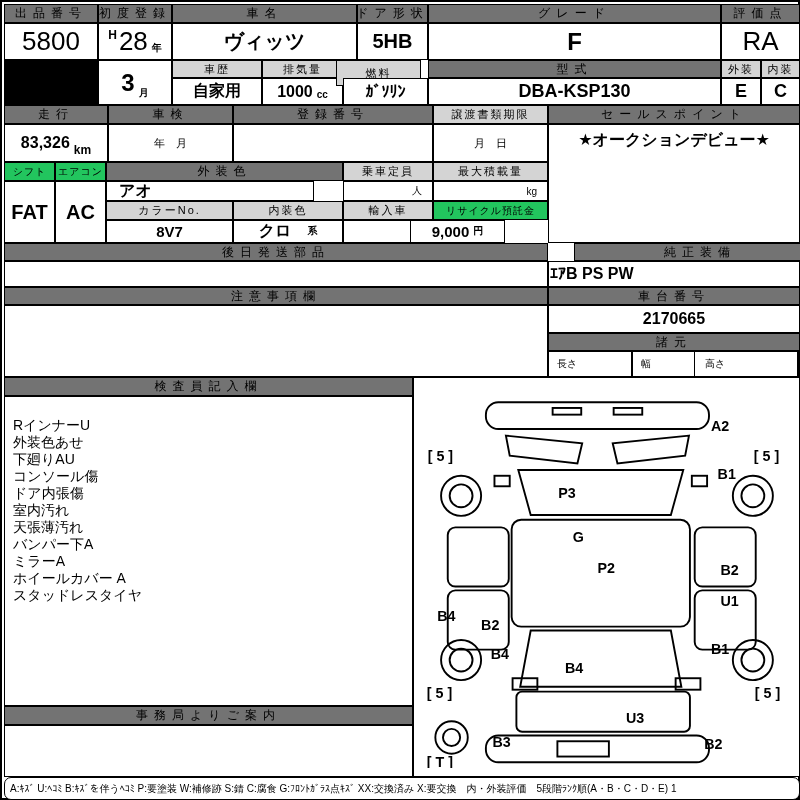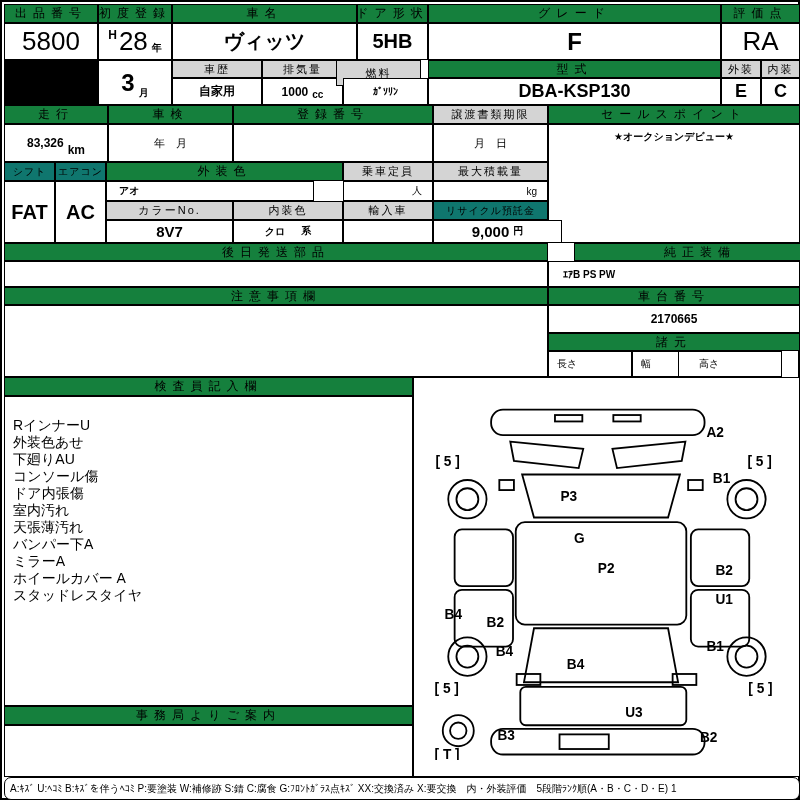--- a/index.html
+++ b/index.html
@@ -11,31 +11,31 @@
   }
   #sheet {
     position:relative; width:800px; height:800px;
     background:#fff; border:2px solid #000;
   }
   .cell {
     position:absolute; border:1px solid #000; background:#fff;
     display:flex; align-items:center; justify-content:center;
     overflow:hidden; white-space:nowrap; color:#000;
   }
-  .hdr   { background:#15803d; font-size:12px; letter-spacing:6px; }
+  .hdr   { background:#737373; font-size:12px; letter-spacing:6px; }
   .hdr-m { background:#d4d4d4; font-size:11px; letter-spacing:2px; }
-  .hdr-s { background:#0f766e; font-size:10px; letter-spacing:1px; }
+  .hdr-s { background:#22c55e; font-size:10px; letter-spacing:1px; }
   .black { background:#000; }
   .v26 { font-size:26px; font-weight:normal; }
   .v24 { font-size:24px; font-weight:bold; }
   .v20 { font-size:20px; font-weight:bold; }
   .v18 { font-size:18px; font-weight:bold; }
-  .v17 { font-size:12px; font-weight:bold; }
+  .v17 { font-size:16px; font-weight:bold; }
   .v15 { font-size:15px; font-weight:bold; }
-  .v14 { font-size:10px; font-weight:bold; }
+  .v14 { font-size:16px; font-weight:bold; }
   .unit { font-size:10px; font-weight:bold; margin-left:4px; align-self:flex-end; padding-bottom:4px; }
   .era  { font-size:12px; font-weight:bold; align-self:flex-start; padding-top:4px; margin-right:2px; }
   .suffix { font-size:10px; font-weight:bold; margin-left:16px; align-self:flex-end; padding-bottom:4px; }
   .left  { justify-content:flex-start; padding-left:12px; }
   .right { justify-content:flex-end; padding-right:10px; }
   .topal { align-items:flex-start; padding-top:5px; }
   .small { font-size:11px; }
   .tiny  { font-size:10px; }
   .notes {
     display:block; padding:20px 8px; font-size:14px; line-height:17px;
@@ -125,38 +125,38 @@
   <div class="cell hdr-m" style="left:231px;top:199px;width:110px;height:19px">内装色</div>
   <div class="cell hdr-m" style="left:341px;top:199px;width:90px;height:19px">輸入車</div>
   <div class="cell hdr-s" style="left:431px;top:199px;width:115px;height:19px">リサイクル預託金</div>
 
   <div class="cell v15" style="left:104px;top:218px;width:127px;height:23px">8V7</div>
   <div class="cell" style="left:231px;top:218px;width:110px;height:23px">
     <span class="v14">クロ</span>
     <span class="suffix">系</span>
   </div>
   <div class="cell" style="left:341px;top:218px;width:90px;height:23px"></div>
-  <div class="cell" style="left:431px;top:218px;width:129px;height:23px">
+  <div class="cell" style="left:408px;top:218px;width:95px;height:23px">
     <span class="v15">9,000</span>
     <span class="unit">円</span>
   </div>
 
   <div class="cell hdr" style="left:2px;top:241px;width:544px;height:18px">後日発送部品</div>
   <div class="cell" style="left:2px;top:259px;width:544px;height:26px"></div>
   <div class="cell hdr" style="left:572px;top:241px;width:252px;height:18px">純正装備</div>
-  <div class="cell v14 left" style="left:546px;top:259px;width:252px;height:26px;padding-left:14px">ｴｱB PS PW</div>
+  <div class="cell v14 left" style="left:546px;top:259px;width:252px;height:26px;padding-left:1px">ｴｱB PS PW</div>
 
   <div class="cell hdr" style="left:2px;top:285px;width:544px;height:18px">注意事項欄</div>
   <div class="cell" style="left:2px;top:303px;width:544px;height:72px"></div>
   <div class="cell hdr" style="left:546px;top:285px;width:252px;height:18px">車台番号</div>
   <div class="cell v17" style="left:546px;top:303px;width:252px;height:28px">2170665</div>
   <div class="cell hdr" style="left:546px;top:331px;width:252px;height:18px">諸元</div>
   <div class="cell tiny left" style="left:546px;top:349px;width:84px;height:26px;padding-left:8px">長さ</div>
   <div class="cell tiny left" style="left:630px;top:349px;width:84px;height:26px;padding-left:8px">幅</div>
-  <div class="cell tiny left" style="left:676px;top:349px;width:104px;height:26px;padding-left:20px">高さ</div>
+  <div class="cell tiny left" style="left:692px;top:349px;width:104px;height:26px;padding-left:10px">高さ</div>
 
   <div class="cell hdr" style="left:2px;top:375px;width:409px;height:19px">検査員記入欄</div>
   <div class="cell notes" style="left:2px;top:394px;width:409px;height:310px">
 
       <div>RインナーU</div>
 
       <div>外装色あせ</div>
 
       <div>下廻りAU</div>
 
@@ -172,21 +172,21 @@
 
       <div>ミラーA</div>
 
       <div>ホイールカバー A</div>
 
       <div>スタッドレスタイヤ</div>
     </div>
   <div class="cell hdr" style="left:2px;top:704px;width:409px;height:19px">事務局よりご案内</div>
   <div class="cell" style="left:2px;top:723px;width:409px;height:52px"></div>
 
-  <div class="cell" style="left:411px;top:375px;width:387px;height:400px;padding:16px">
+  <div class="cell" style="left:411px;top:375px;width:387px;height:400px;padding:8px">
     <svg id="car-svg" viewBox="0 0 387 400" preserveAspectRatio="none">
       <g fill="none" stroke="#000" stroke-width="2">
         <rect x="67" y="17" width="234" height="28" rx="13"></rect>
         <rect x="137" y="23" width="30" height="7"></rect>
         <rect x="201" y="23" width="30" height="7"></rect>
         <polygon points="88,52 168,60 163,81 92,73"></polygon>
         <polygon points="280,52 200,60 205,81 276,73"></polygon>
         <polygon points="101,88 274,88 261,135 114,135"></polygon>
         <rect x="76" y="94" width="16" height="11"></rect>
         <rect x="283" y="94" width="16" height="11"></rect>

